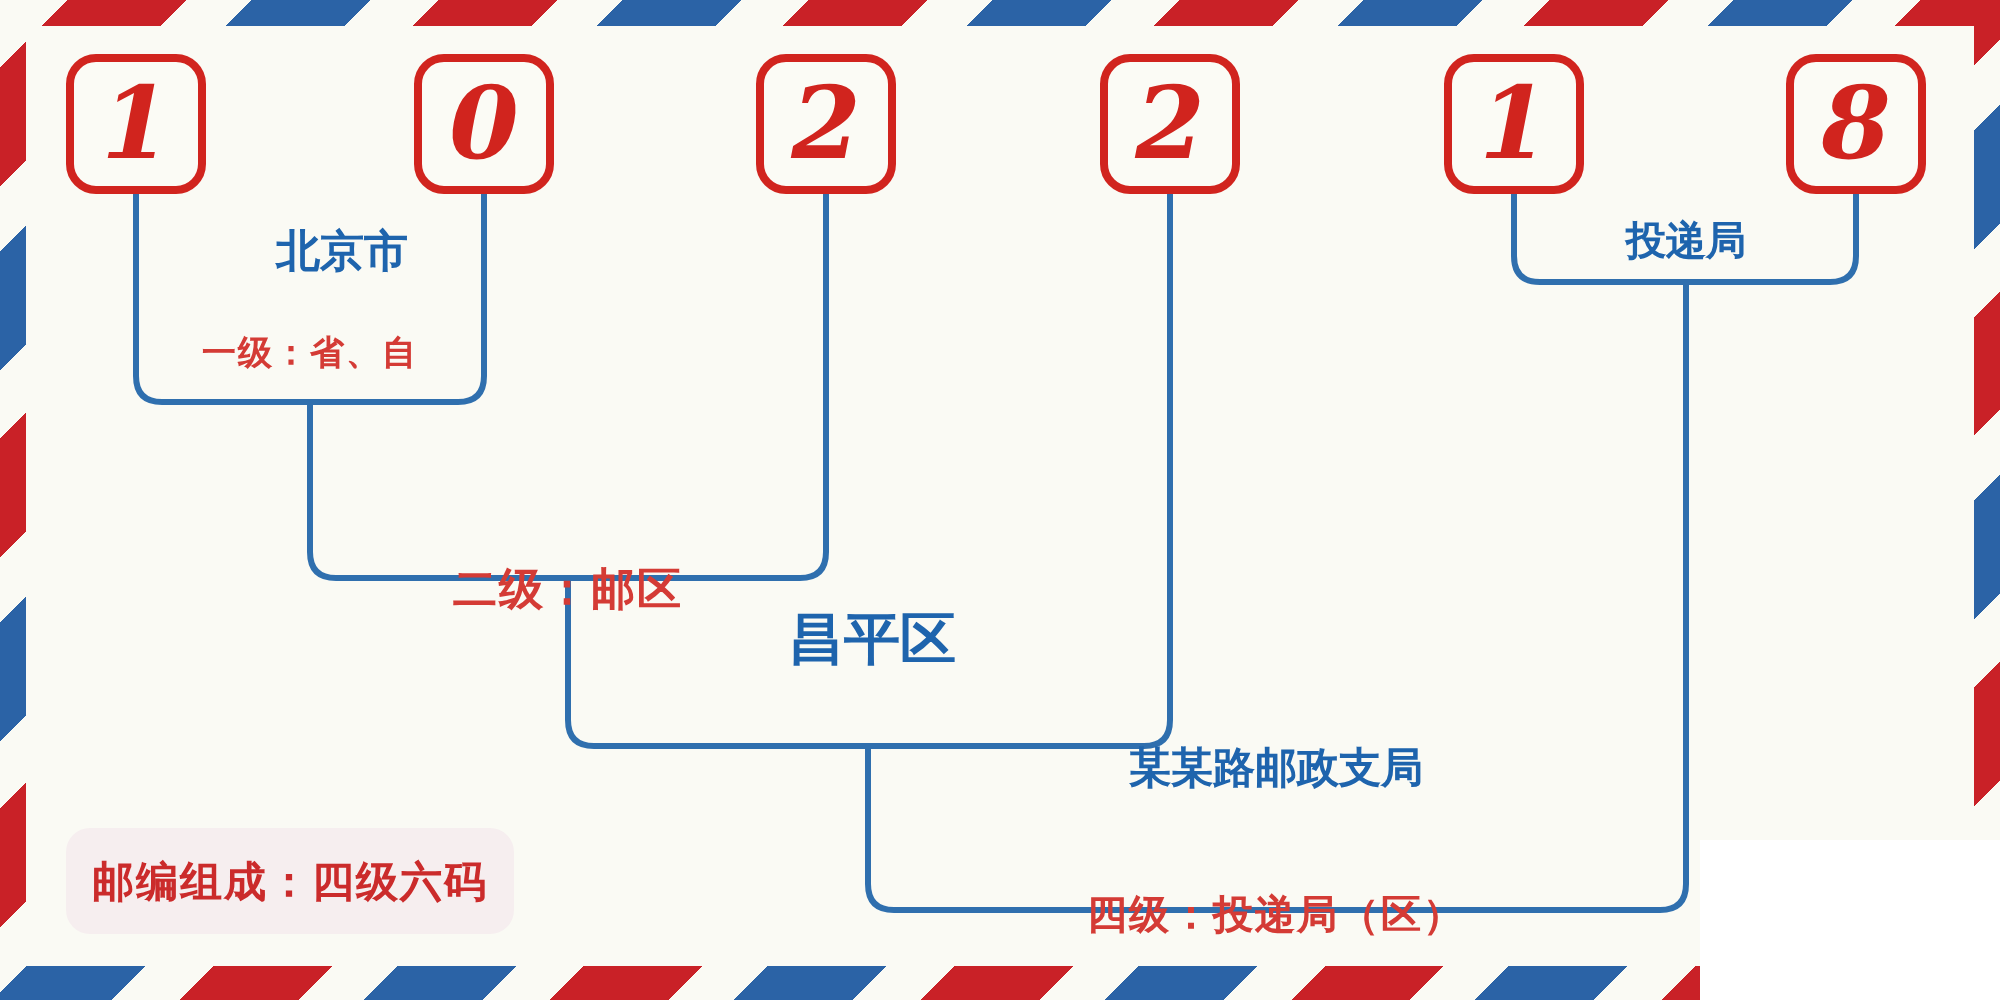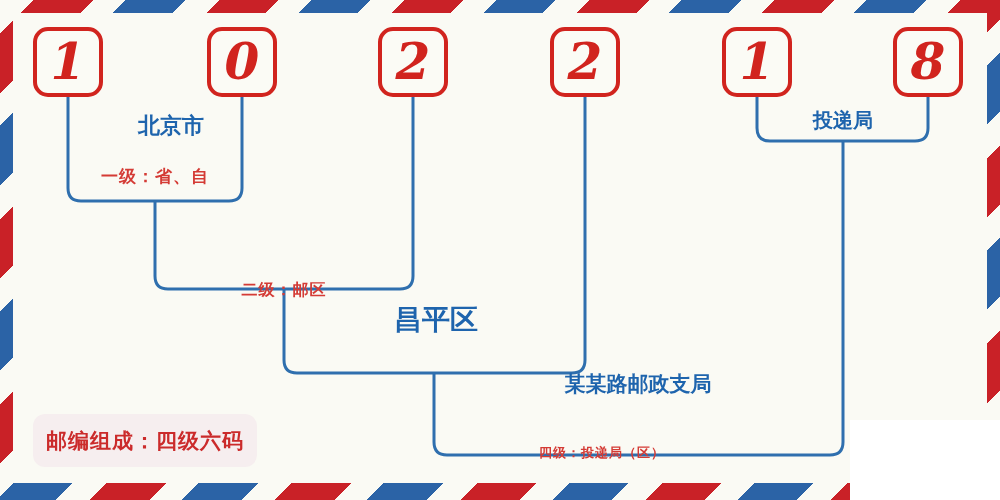--- a/index.html
+++ b/index.html
@@ -19,25 +19,25 @@
   }
   .digit{
     font-family:"DejaVu Serif",serif;font-style:italic;font-weight:bold;
     font-size:50px;color:#D1241E;line-height:1;
   }
   .lbl{position:absolute;transform:translateX(-50%);text-align:center;white-space:nowrap;}
   .blue-h{color:#1E64AD;font-weight:bold;font-family:"DejaVu Serif","Liberation Sans",serif;}
   .red-t{color:#D43B35;font-weight:bold;letter-spacing:1px;margin-top:23px;}
   .lvl1-name{left:171px;top:111px;font-size:22px;}
   .lvl1-desc{left:155px;top:143px;font-size:17px;line-height:21px;}
-  .lvl2-desc{left:284px;top:257px;font-size:16px;}
+  .lvl2-desc{left:284px;top:257px;font-size:22px;}
   .lvl3-name{left:436px;top:301px;font-size:28px;}
   .lvl3-desc{left:436px;top:339px;font-size:19px;}
   .lvl4-name{left:638px;top:370px;font-size:21px;}
-  .lvl4-desc{left:602px;top:421px;font-size:13px;}
+  .lvl4-desc{left:638px;top:421px;font-size:20px;}
   .lvl5-name{left:843px;top:107px;font-size:20px;}
   .badge{
     position:absolute;left:33px;top:414px;width:224px;height:53px;
     background:#F6EEEF;border-radius:12px;
     display:flex;align-items:center;justify-content:center;
     font-size:21px;font-weight:bold;color:#CB2B2B;
     font-family:"DejaVu Serif","Liberation Sans",serif;letter-spacing:1px;
   }
   .cover{position:absolute;left:850px;top:420px;width:150px;height:80px;background:#FFFFFF;}
 </style>

